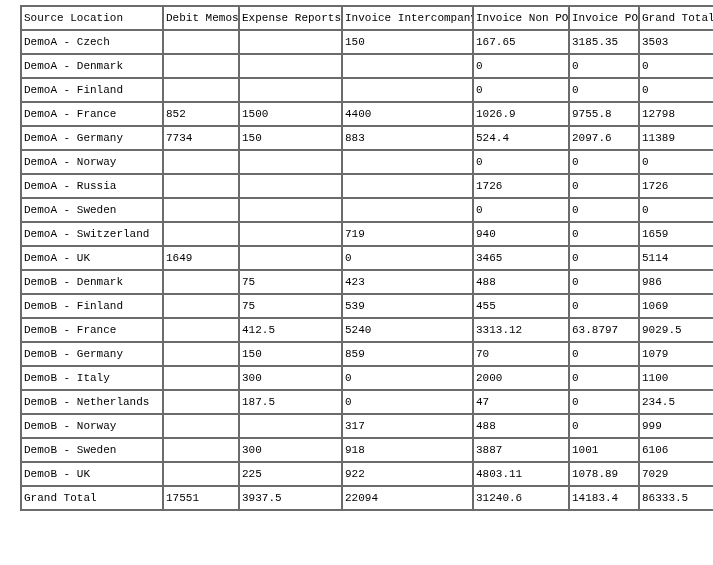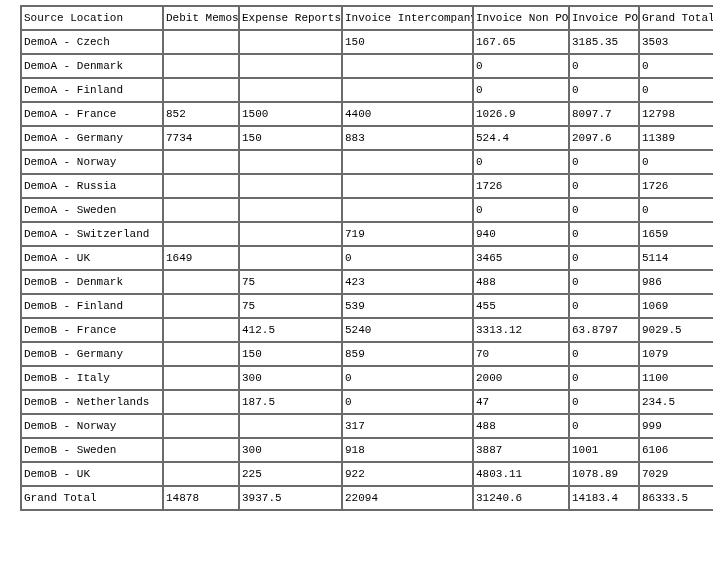--- a/index.html
+++ b/index.html
@@ -87,21 +87,21 @@
         <td>0</td>
         <td>0</td>
         <td>0</td>
       </tr>
       <tr>
         <td>DemoA - France</td>
         <td>852</td>
         <td>1500</td>
         <td>4400</td>
         <td>1026.9</td>
-        <td>8097.7</td>
+        <td>9755.8</td>
         <td>12798</td>
       </tr>
       <tr>
         <td>DemoA - Germany</td>
         <td>7734</td>
         <td>150</td>
         <td>883</td>
         <td>524.4</td>
         <td>2097.6</td>
         <td>11389</td>
@@ -227,21 +227,21 @@
         <td>DemoB - UK</td>
         <td></td>
         <td>225</td>
         <td>922</td>
         <td>4803.11</td>
         <td>1078.89</td>
         <td>7029</td>
       </tr>
       <tr>
         <td>Grand Total</td>
-        <td>14878</td>
+        <td>17551</td>
         <td>3937.5</td>
         <td>22094</td>
         <td>31240.6</td>
         <td>14183.4</td>
         <td>86333.5</td>
       </tr>
     </tbody>
 </table>
 
 </body></html>

